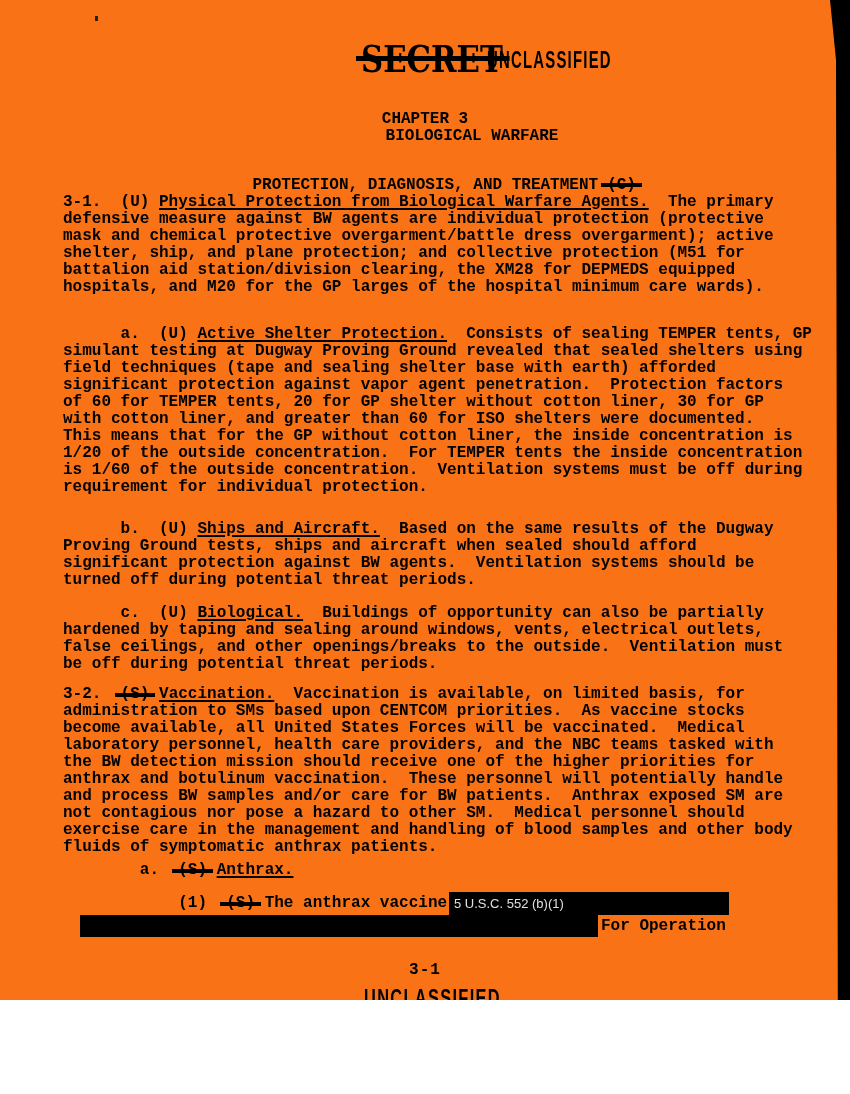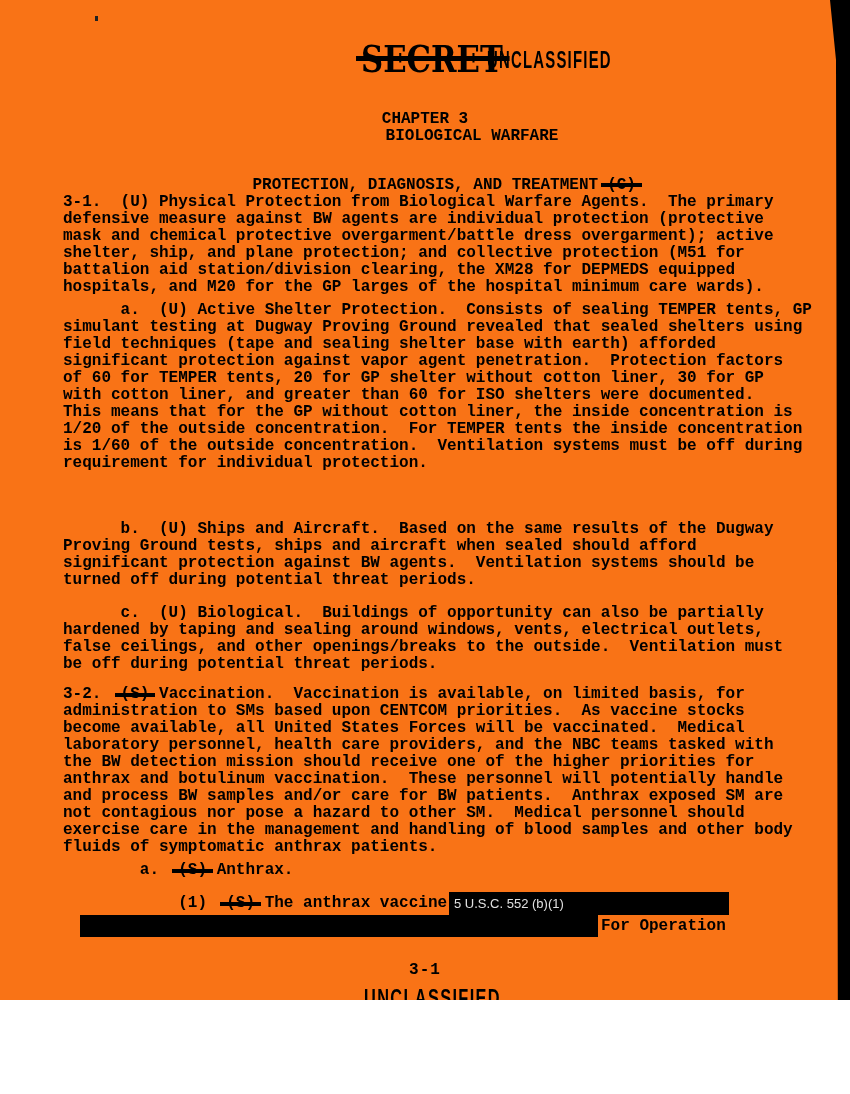--- a/index.html
+++ b/index.html
@@ -23,21 +23,21 @@
   
   .center-line{position:absolute;left:0;width:850px;text-align:center;
         font-size:16px;font-weight:bold;white-space:pre;}
   .h-chapter{top:110px;text-align:center;}
   .h-title1{top:127px;margin-left:47px;}
   .h-title2{top:158px;}
 
   
   .para{position:absolute;left:63px;width:760px;font-size:16px;font-weight:bold;}
   .para .line{white-space:pre;line-height:17px;height:17px;}
-  .seg-u{text-decoration-thickness:1.5px;text-underline-offset:2px;}
+  .seg-u{text-decoration:underline;text-decoration-thickness:1.5px;text-underline-offset:2px;}
   .seg-s{position:relative;display:inline-block;}
   .seg-s::after{content:"";position:absolute;left:-6px;right:-6px;top:7px;height:3.5px;background:#000;}
   .t2c{margin-left:9px;}
 
   
   .redact-bar{position:absolute;background:#000;}
   .bar1{left:449px;top:892px;width:280px;height:23px;}
   .bar2{left:80px;top:915px;width:518px;height:22px;}
   .redact-label{position:absolute;left:5px;top:4px;color:#e0e0e0;
         font-family:"Liberation Sans","DejaVu Sans",sans-serif;font-size:13px;white-space:nowrap;text-align:right;}
@@ -71,21 +71,21 @@
   </div>
 
   <div class="para" style="top:194px">
       <div class="line"><span>3-1.  (U) </span><span class="seg-u">Physical Protection from Biological Warfare Agents.</span><span>  The primary</span></div>
       <div class="line"><span>defensive measure against BW agents are individual protection (protective</span></div>
       <div class="line"><span>mask and chemical protective overgarment/battle dress overgarment); active</span></div>
       <div class="line"><span>shelter, ship, and plane protection; and collective protection (M51 for</span></div>
       <div class="line"><span>battalion aid station/division clearing, the XM28 for DEPMEDS equipped</span></div>
       <div class="line"><span>hospitals, and M20 for the GP larges of the hospital minimum care wards).</span></div>
     </div>
-  <div class="para" style="top:302px">
+  <div class="para" style="top:326px">
       <div class="line"><span>      a.  (U) </span><span class="seg-u">Active Shelter Protection.</span><span>  Consists of sealing TEMPER tents, GP</span></div>
       <div class="line"><span>simulant testing at Dugway Proving Ground revealed that sealed shelters using</span></div>
       <div class="line"><span>field techniques (tape and sealing shelter base with earth) afforded</span></div>
       <div class="line"><span>significant protection against vapor agent penetration.  Protection factors</span></div>
       <div class="line"><span>of 60 for TEMPER tents, 20 for GP shelter without cotton liner, 30 for GP</span></div>
       <div class="line"><span>with cotton liner, and greater than 60 for ISO shelters were documented.</span></div>
       <div class="line"><span>This means that for the GP without cotton liner, the inside concentration is</span></div>
       <div class="line"><span>1/20 of the outside concentration.  For TEMPER tents the inside concentration</span></div>
       <div class="line"><span>is 1/60 of the outside concentration.  Ventilation systems must be off during</span></div>
       <div class="line"><span>requirement for individual protection.</span></div>

